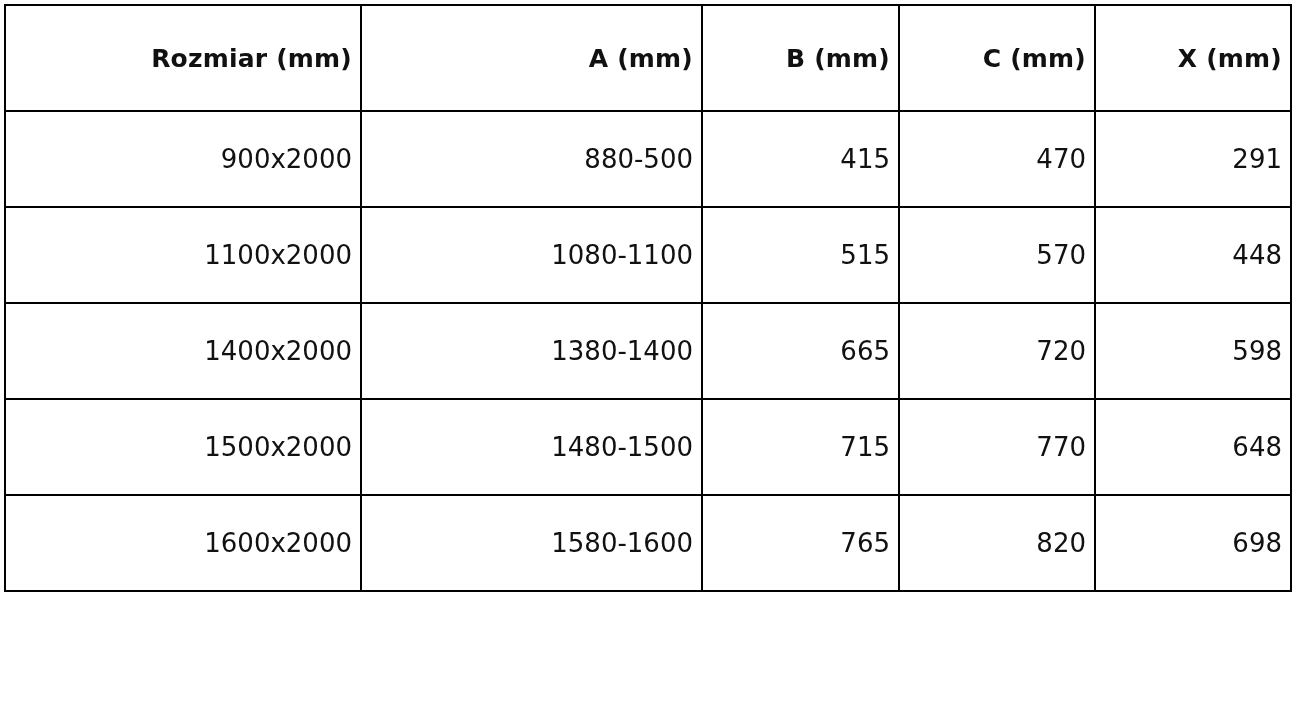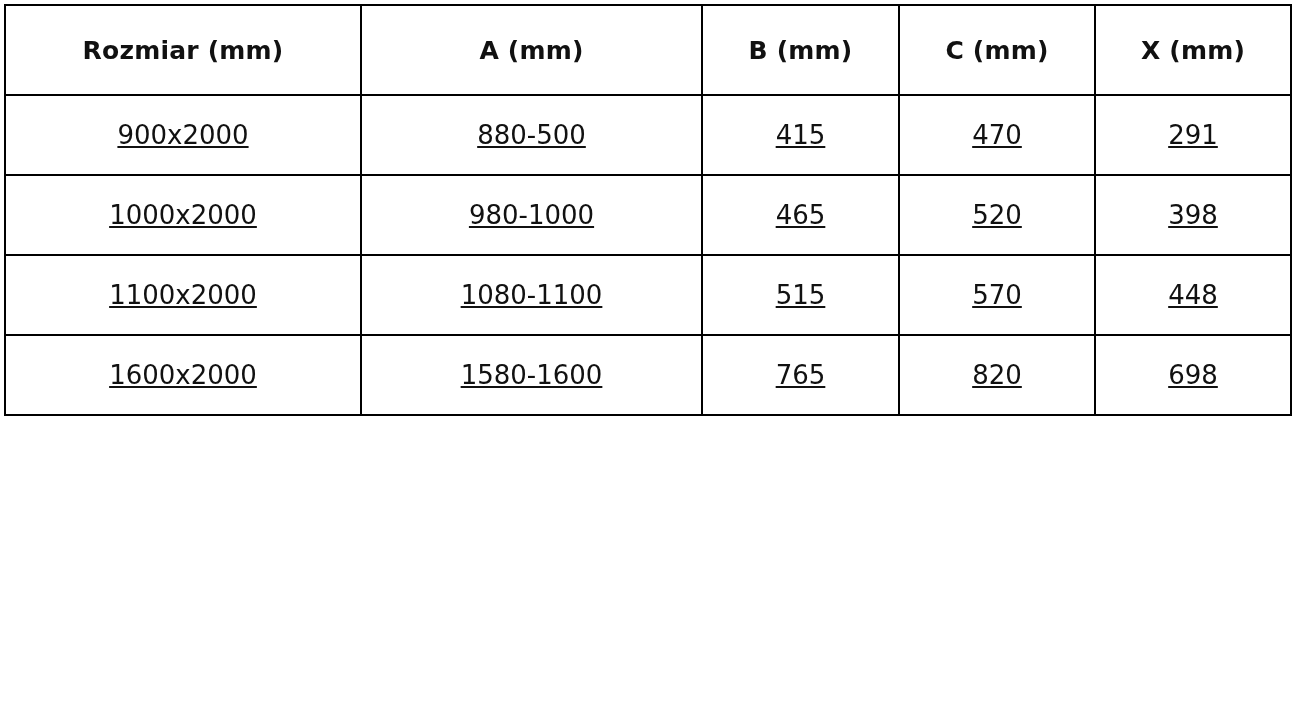--- a/index.html
+++ b/index.html
@@ -25,37 +25,36 @@
   table.size-table {
     border-collapse: collapse;
     table-layout: fixed;
     width: 1286px;
     margin-left: 4px;
     margin-top: 4px;
   }
   table.size-table th,
   table.size-table td {
     border: 2px solid #000000;
-    text-align: center;
+    text-align: right;
     vertical-align: middle;
     color: #111111;
-    padding: 0;
+    padding: 8px;
     white-space: nowrap;
   }
   table.size-table th {
     font-weight: bold;
     font-size: 25px;
     height: 88px;
     letter-spacing: 0.2px;
   }
   table.size-table td {
     font-weight: normal;
     font-size: 26px;
     height: 78px;
-    text-decoration: underline;
   }
   
   col.c0 { width: 356px; }
   col.c1 { width: 341px; }
   col.c2 { width: 197px; }
   col.c3 { width: 196px; }
   col.c4 { width: 196px; }
 </style>
 </head>
 <body>
@@ -80,32 +79,39 @@
     </thead>
     <tbody>
       <tr>
         <td>900x2000</td>
         <td>880-500</td>
         <td>415</td>
         <td>470</td>
         <td>291</td>
       </tr>
       <tr>
-        <td>1000x2000</td>
-        <td>980-1000</td>
-        <td>465</td>
-        <td>520</td>
-        <td>398</td>
-      </tr>
-      <tr>
         <td>1100x2000</td>
         <td>1080-1100</td>
         <td>515</td>
         <td>570</td>
         <td>448</td>
+      </tr>
+      <tr>
+        <td>1400x2000</td>
+        <td>1380-1400</td>
+        <td>665</td>
+        <td>720</td>
+        <td>598</td>
+      </tr>
+      <tr>
+        <td>1500x2000</td>
+        <td>1480-1500</td>
+        <td>715</td>
+        <td>770</td>
+        <td>648</td>
       </tr>
       <tr>
         <td>1600x2000</td>
         <td>1580-1600</td>
         <td>765</td>
         <td>820</td>
         <td>698</td>
       </tr>
     </tbody>
   </table>

